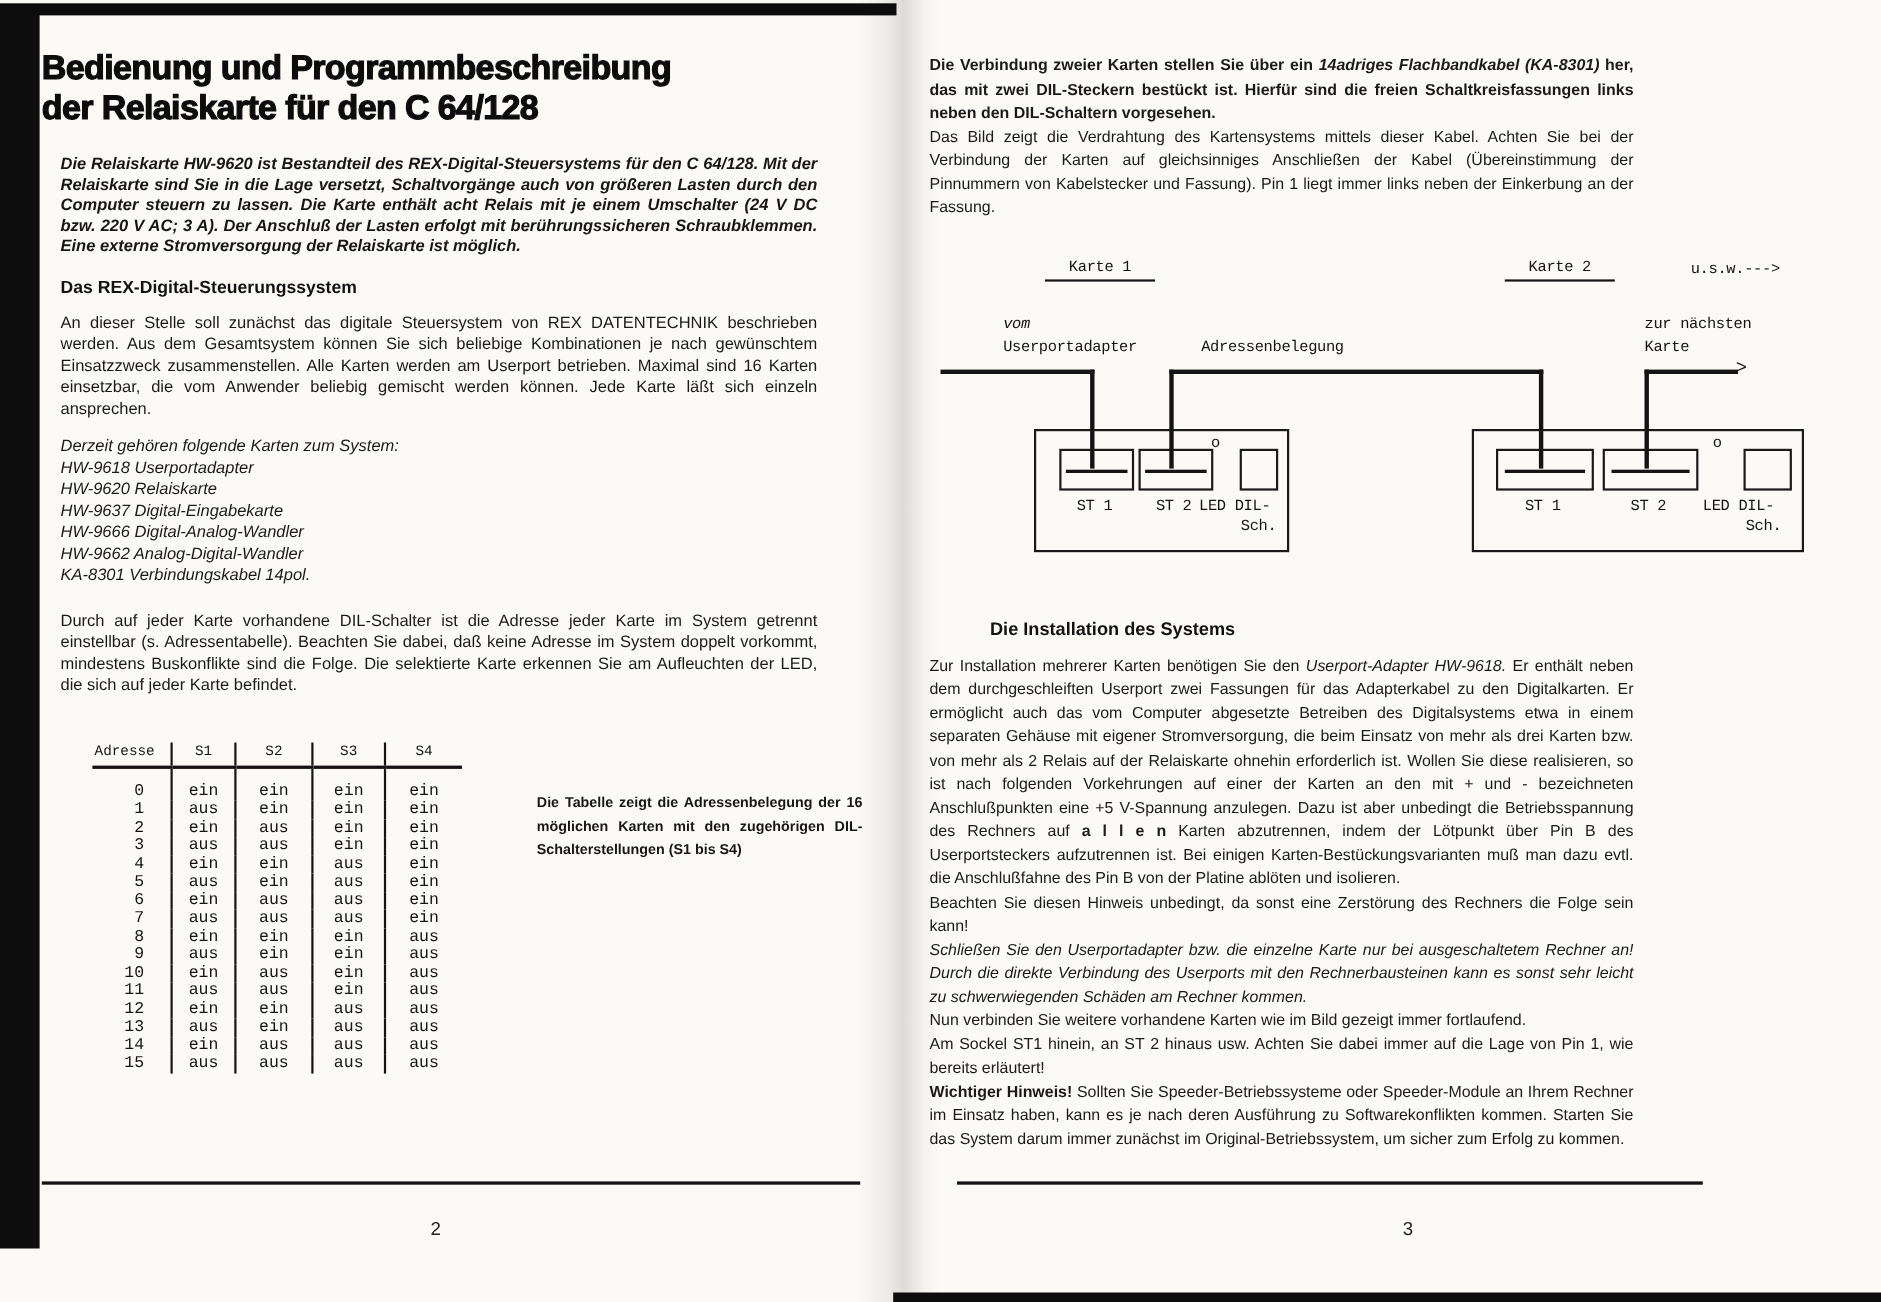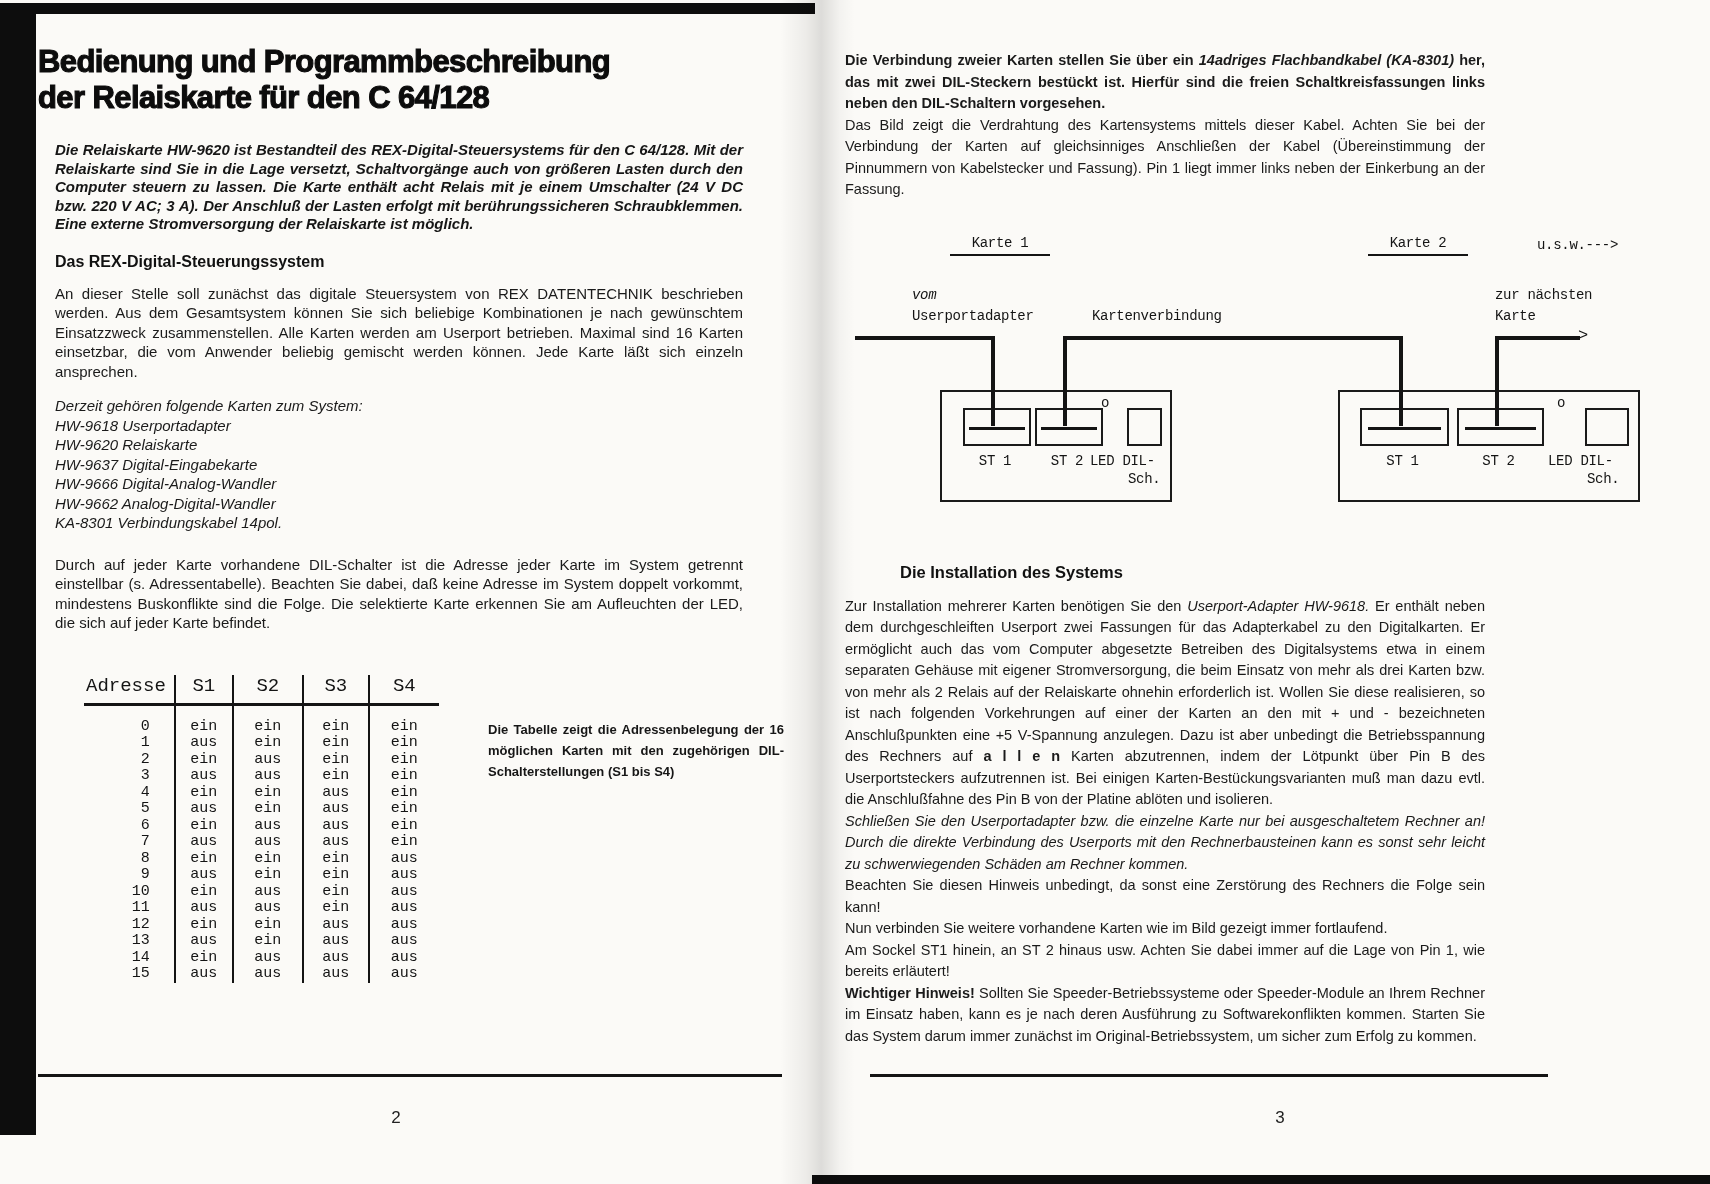--- a/index.html
+++ b/index.html
@@ -30,21 +30,21 @@
     font-size:31px;line-height:36px;font-weight:700;color:#0c0c0c;
     letter-spacing:-0.6px;-webkit-text-stroke:1.1px #0c0c0c;}
   .intro{margin-top:25px;font-size:15px;line-height:18.5px;font-weight:700;font-style:italic;text-align:justify;color:#161616;}
   .heading{margin-top:19px;font-size:16px;font-weight:700;color:#111;}
   .body-l{margin-top:13px;font-size:15px;line-height:19.5px;text-align:justify;color:#1a1a1a;}
   .list-block{font-size:15px;line-height:19.5px;font-style:italic;color:#1a1a1a;}
   .card-line{white-space:pre;}
   #table-zone{position:relative;margin-top:24px;height:340px;}
   table{border-collapse:collapse;position:absolute;left:48px;top:18px;
     font-family:"Liberation Mono","DejaVu Sans Mono",monospace;color:#141414;}
-  th{font-weight:400;font-size:19px;text-align:center;padding:0 0 6px 0;border-bottom:3px solid #141414;}
+  th{font-weight:400;font-size:13px;text-align:center;padding:0 0 6px 0;border-bottom:3px solid #141414;}
   th:first-child{text-align:left;padding-left:2px;padding-right:8px;}
   th+th,td+td{border-left:2px solid #141414;}
   td{font-size:15px;line-height:16.5px;padding:0;text-align:center;}
   td:first-child{text-align:right;padding-right:24px;}
   tbody tr:first-child td{padding-top:13px;}
   .cw0{width:72px}.cw1{width:58px}.cw2{width:70px}.cw3{width:66px}.cw4{width:70px}
   #table-caption{position:absolute;left:452px;top:62px;width:296px;
     font-size:13px;line-height:21px;font-weight:700;text-align:justify;color:#161616;}
 
   
@@ -248,21 +248,21 @@
 
   <p class="rtxt body-r">Das Bild zeigt die Verdrahtung des Kartensystems mittels dieser Kabel. Achten Sie bei der Verbindung der Karten auf gleichsinniges Anschließen der Kabel (Übereinstimmung der Pinnummern von Kabelstecker und Fassung). Pin 1 liegt immer links neben der Einkerbung an der Fassung.</p>
 
   <div id="diagram">
     <div class="karte-label" style="left:105px;top:22px;">Karte 1</div>
     <div class="karte-label" style="left:523px;top:22px;">Karte 2</div>
     <div class="dlabel" style="left:692px;top:24px;">u.s.w.---&gt;</div>
 
     <div class="dlabel" style="left:67px;top:74px;font-style:italic;">vom</div>
     <div class="dlabel" style="left:67px;top:95px;">Userportadapter</div>
-    <div class="dlabel" style="left:247px;top:95px;">Kartenverbindung</div>
+    <div class="dlabel" style="left:247px;top:95px;">Adressenbelegung</div>
     <div class="dlabel" style="left:650px;top:74px;">zur nächsten</div>
     <div class="dlabel" style="left:650px;top:95px;">Karte</div>
 
     <div class="dbox" style="left:95px;top:177px;width:228px;height:108px;"></div>
     <div class="socket" style="left:118px;top:195px;width:64px;height:34px;">
         <div class="bar"></div>
       </div>
     <div class="socket" style="left:190px;top:195px;width:64px;height:34px;">
         <div class="bar"></div>
       </div>
@@ -294,23 +294,23 @@
     <div class="wire" style="left:554px;top:123px;width:4px;height:90px;"></div>
     <div class="wire" style="left:650px;top:123px;width:4px;height:90px;"></div>
     <div class="wire" style="left:650px;top:123px;width:85px;height:4px;"></div>
     <div class="arrow" style="left:733px;top:113px;">&gt;</div>
   </div>
 
   <div class="heading-r">Die Installation des Systems</div>
 
   <p class="rtxt body-r"><span>Zur Installation mehrerer Karten benötigen Sie den </span><span class="it">Userport-Adapter HW-9618.</span><span> Er enthält neben dem durchgeschleiften Userport zwei Fassungen für das Adapterkabel zu den Digitalkarten. Er ermöglicht auch das vom Computer abgesetzte Betreiben des Digitalsystems etwa in einem separaten Gehäuse mit eigener Stromversorgung, die beim Einsatz von mehr als drei Karten bzw. von mehr als 2 Relais auf der Relaiskarte ohnehin erforderlich ist. Wollen Sie diese realisieren, so ist nach folgenden Vorkehrungen auf einer der Karten an den mit + und - bezeichneten Anschlußpunkten eine +5 V-Spannung anzulegen. Dazu ist aber unbedingt die Betriebsspannung des Rechners auf </span><span class="bo">a l l e n</span><span> Karten abzutrennen, indem der Lötpunkt über Pin B des Userportsteckers aufzutrennen ist. Bei einigen Karten-Bestückungsvarianten muß man dazu evtl. die Anschlußfahne des Pin B von der Platine ablöten und isolieren.</span></p>
 
+  <p class="rtxt body-r">Beachten Sie diesen Hinweis unbedingt, da sonst eine Zerstörung des Rechners die Folge sein kann!</p>
+
   <p class="rtxt body-r it">Schließen Sie den Userportadapter bzw. die einzelne Karte nur bei ausgeschaltetem Rechner an! Durch die direkte Verbindung des Userports mit den Rechnerbausteinen kann es sonst sehr leicht zu schwerwiegenden Schäden am Rechner kommen.</p>
-
-  <p class="rtxt body-r">Beachten Sie diesen Hinweis unbedingt, da sonst eine Zerstörung des Rechners die Folge sein kann!</p>
 
   <p class="rtxt body-r">Nun verbinden Sie weitere vorhandene Karten wie im Bild gezeigt immer fortlaufend.</p>
   <p class="rtxt body-r">Am Sockel ST1 hinein, an ST 2 hinaus usw. Achten Sie dabei immer auf die Lage von Pin 1, wie bereits erläutert!</p>
 
   <p class="rtxt body-r"><span class="bo">Wichtiger Hinweis!</span><span> Sollten Sie Speeder-Betriebssysteme oder Speeder-Module an Ihrem Rechner im Einsatz haben, kann es je nach deren Ausführung zu Softwarekonflikten kommen. Starten Sie das System darum immer zunächst im Original-Betriebssystem, um sicher zum Erfolg zu kommen.</span></p>
 
   <div class="rule" style="left:25px;top:1074px;width:678px;"></div>
   <div class="pagenum" style="left:375px;top:1108px;width:120px;">3</div>
 </div>
 

